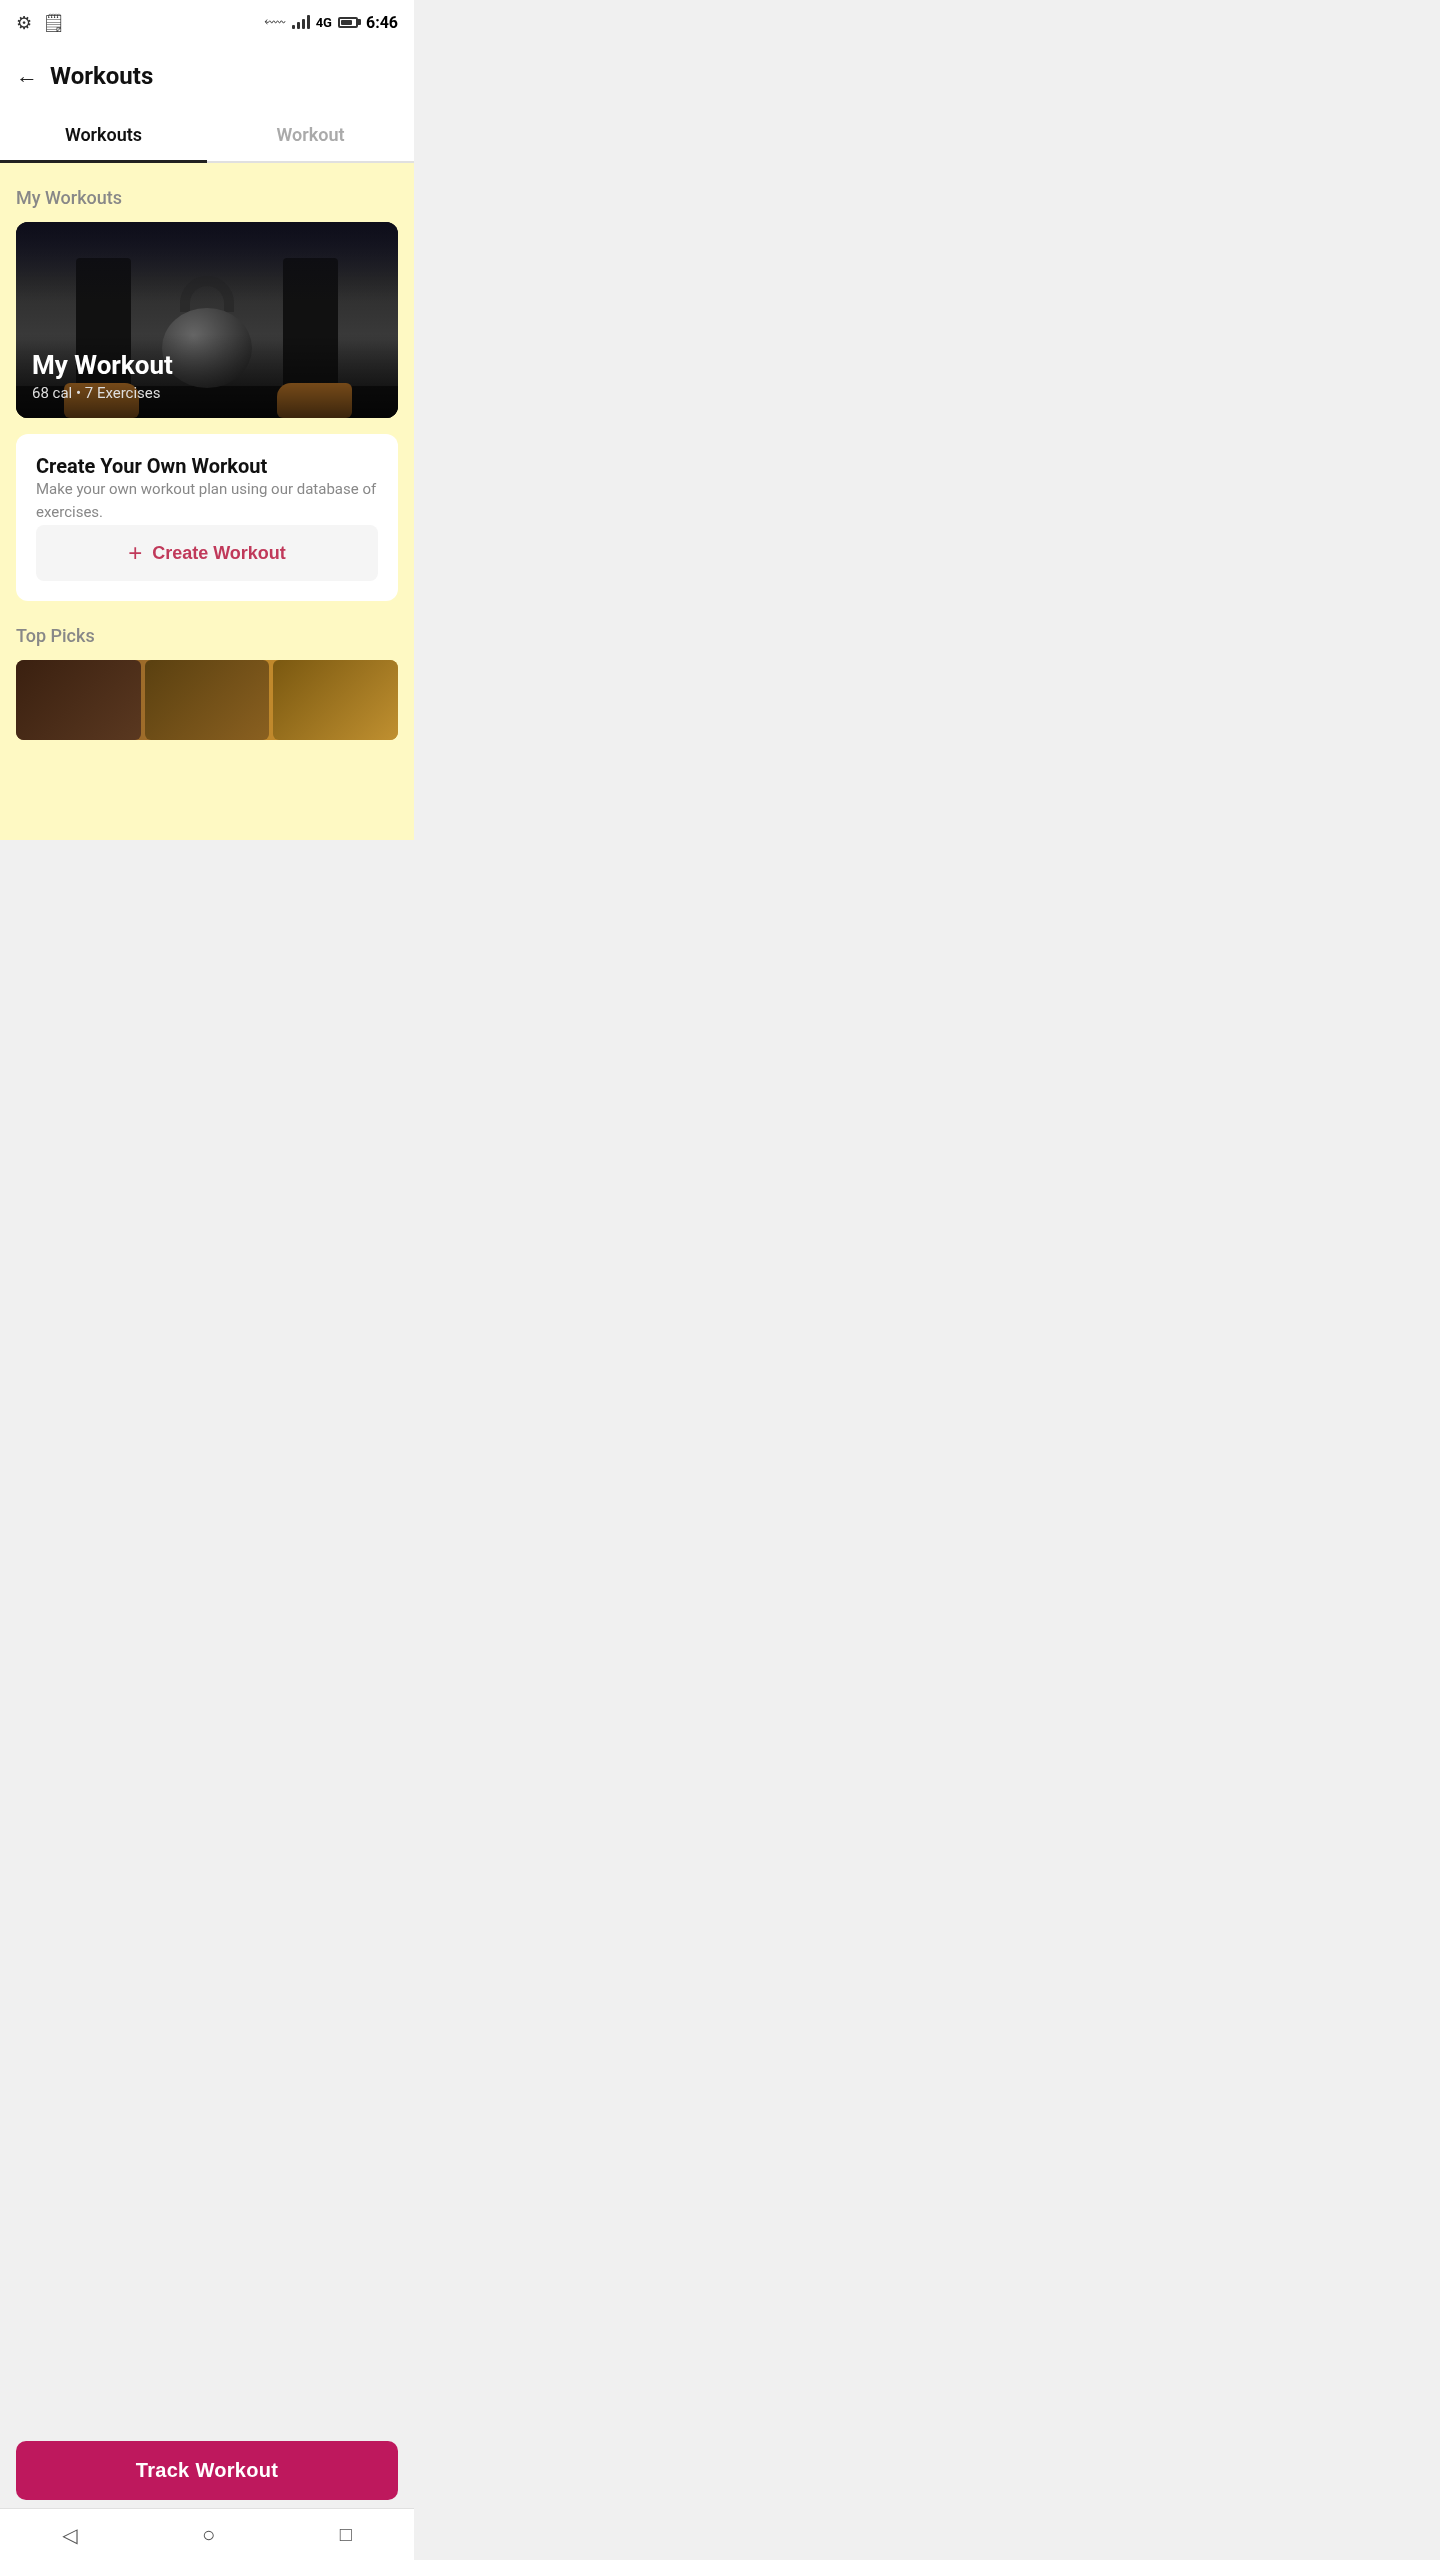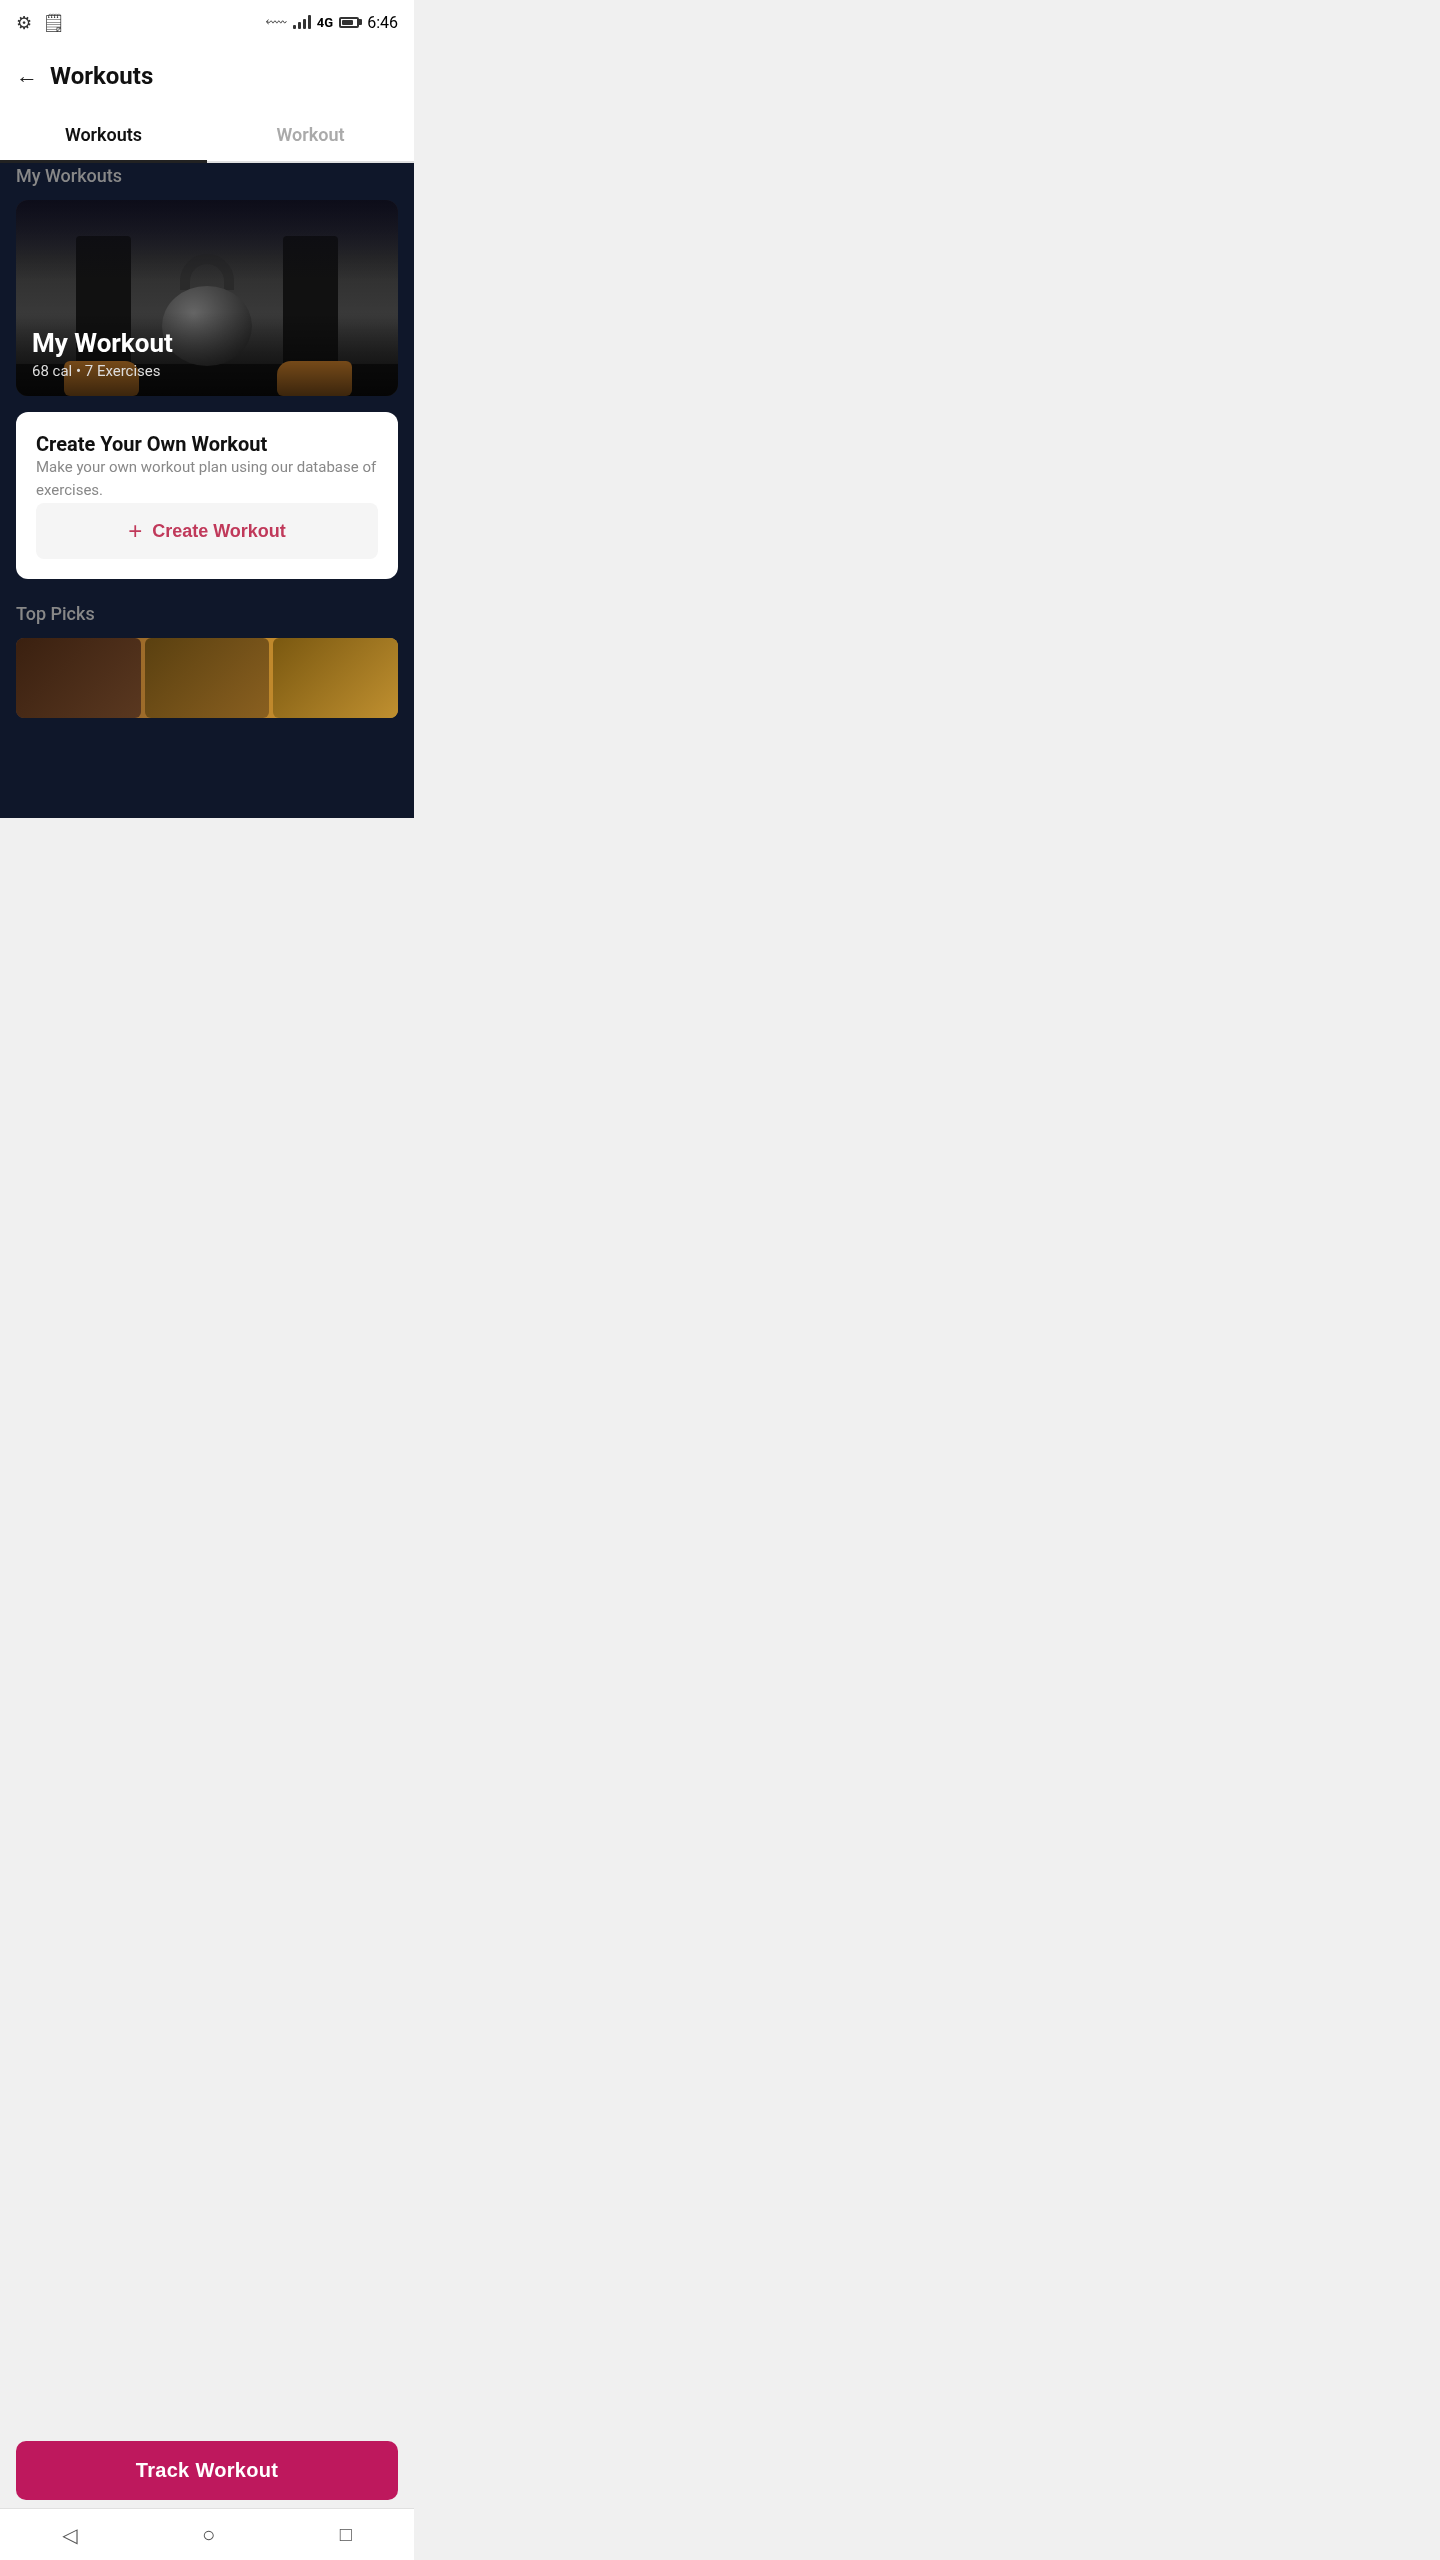--- a/index.html
+++ b/index.html
@@ -96,22 +96,22 @@
       position: absolute;
       bottom: -2px;
       left: 0;
       right: 0;
       height: 3px;
       background: #222;
     }
 
     
     .content {
-      background: #0f172a;
-      padding: 2px 16px;
+      background: #fef9c3;
+      padding: 24px 16px;
       padding-bottom: 100px;
     }
 
     .section-title {
       font-size: 18px;
       font-weight: 500;
       color: #888;
       margin-bottom: 14px;
     }
 
@@ -410,21 +410,21 @@
     <div class="signal-bars">
       <div class="signal-bar" style="height:4px"></div>
       <div class="signal-bar" style="height:7px"></div>
       <div class="signal-bar" style="height:10px"></div>
       <div class="signal-bar" style="height:14px"></div>
     </div>
     <span style="font-size:13px;font-weight:700;">4G</span>
     <div class="battery-icon">
       <div class="battery-fill"></div>
     </div>
-    <span style="font-size:16px;font-weight:400;margin-left:2px;">6:46</span>
+    <span style="font-size:16px;font-weight:700;margin-left:2px;">6:46</span>
   </div>
 </div>
 
 <div class="header">
   <span class="back-arrow">←</span>
   <span class="header-title">Workouts</span>
 </div>
 
 <div class="tabs">
   <div class="tab active">

